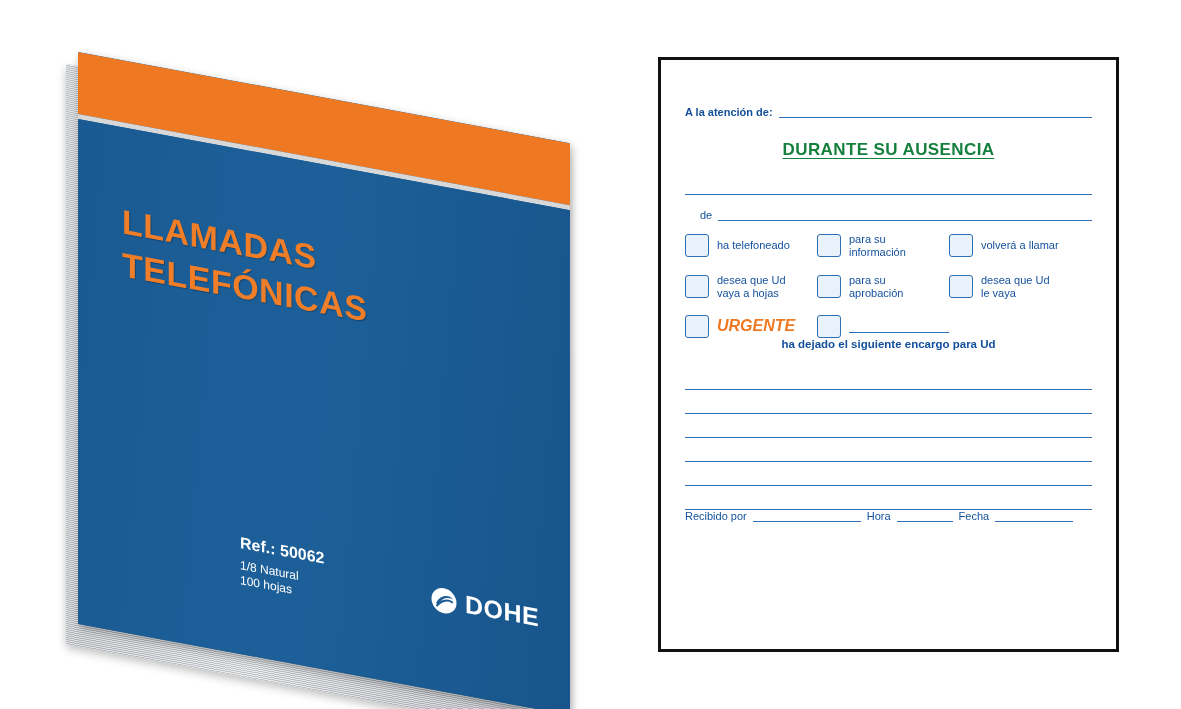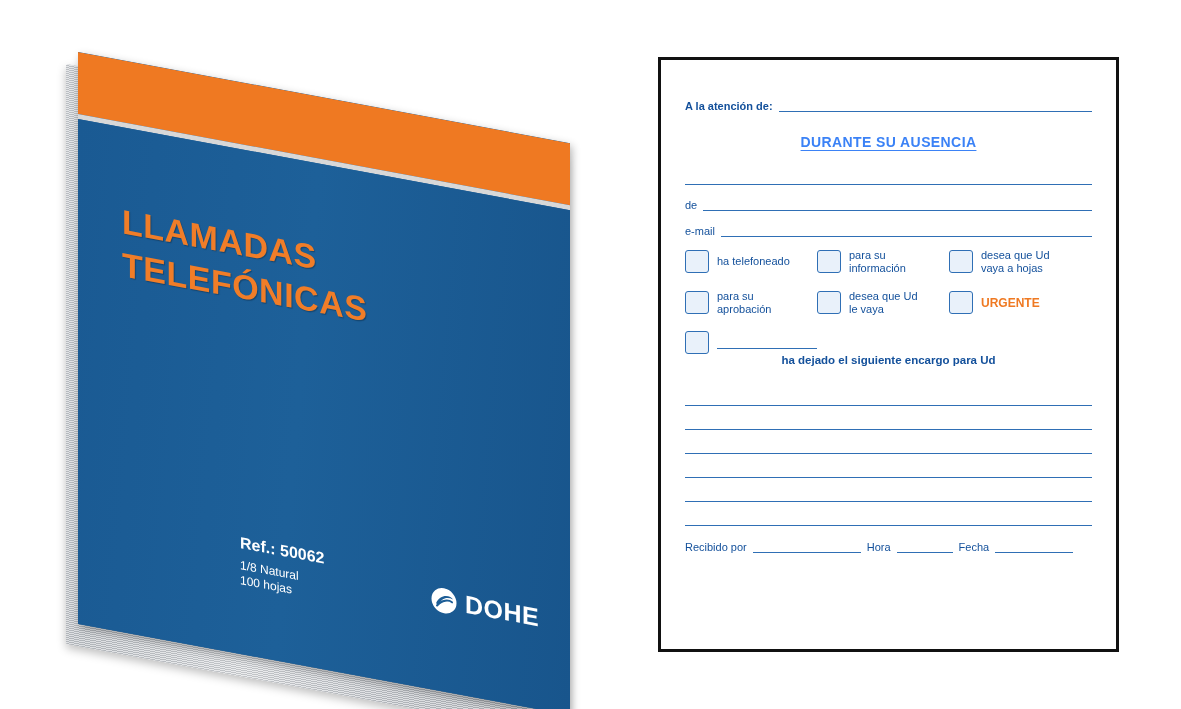--- a/index.html
+++ b/index.html
@@ -179,44 +179,45 @@
     color: #13509b;
     white-space: nowrap;
   }
   .lbl.bold { font-weight: bold; }
   .rule {
     flex: 1 1 auto;
     border-bottom: 1px solid #2f6fb5;
     height: 10px;
   }
 
-  .att-row { margin-top: 14px; }
+  .att-row { margin-top: 20px; }
 
   .headline {
     text-align: center;
-    color: #3b82f6;
-    font-size: 14px;
+    color: #15803d;
+    font-size: 17px;
     font-weight: bold;
     letter-spacing: .4px;
     margin-top: 22px;
     text-decoration: underline;
     text-underline-offset: 3px;
   }
 
   .long-rule {
     border-bottom: 1px solid #2f6fb5;
     height: 0;
     margin-top: 34px;
   }
 
   .field {
     display: flex;
     align-items: flex-end;
     gap: 6px;
     margin-top: 14px;
+    margin-left: 15px;
   }
 
   
   .check-grid {
     margin-top: 12px;
     display: grid;
     grid-template-columns: 132px 132px 1fr;
     row-gap: 15px;
   }
   .check-cell {
@@ -233,21 +234,22 @@
     flex: 0 0 auto;
   }
   .check-label {
     color: #13509b;
     font-size: 11px;
     line-height: 1.18;
   }
   .check-label.urgent {
     color: #ef7922;
     font-weight: bold;
-    font-size: 12px;
+    font-size: 16px;
+    font-style: italic;
   }
   .blank-rule {
     border-bottom: 1px solid #2f6fb5;
     width: 110px;
     height: 12px;
   }
 
   .encargo {
     text-align: center;
     font-weight: bold;
@@ -260,21 +262,20 @@
   }
   .write-line {
     border-bottom: 1px solid #2f6fb5;
     height: 23px;
   }
 
   .footer-row {
     display: flex;
     align-items: flex-end;
     gap: 6px;
-    margin-top: 15px;
   }
   .f-rule-1 { width: 108px; border-bottom: 1px solid #2f6fb5; height: 11px; }
   .f-rule-2 { width: 56px;  border-bottom: 1px solid #2f6fb5; height: 11px; }
   .f-rule-3 { width: 78px;  border-bottom: 1px solid #2f6fb5; height: 11px; }
 </style>
 </head>
 <body>
 
 <div id="product-photo">
   <div class="pad-wrap">
@@ -327,43 +328,45 @@
     <div class="headline">DURANTE SU AUSENCIA</div>
 
     <div class="long-rule"></div>
 
     <div class="field">
       <span class="lbl">de</span>
       <span class="rule"></span>
     </div>
 
 
-    <div class="field">
-      <span class="lbl">e-mail</span>
-      <span class="rule"></span>
-    </div>
 
     <div class="check-grid">
 
       <div class="check-cell">
         <span class="box"></span>
         <span class="check-label">
           <span>ha telefoneado</span>
         </span>
       </div>
 
 
       <div class="check-cell">
         <span class="box"></span>
         <span class="check-label">
           <span>para su</span><br>
           <span>información</span>
         </span>
       </div>
 
+      <div class="check-cell">
+        <span class="box"></span>
+        <span class="check-label">
+          <span>volverá a llamar</span>
+        </span>
+      </div>
 
       <div class="check-cell">
         <span class="box"></span>
         <span class="check-label">
           <span>desea que Ud</span><br>
           <span>vaya a hojas</span>
         </span>
       </div>
 
       <div class="check-cell">

